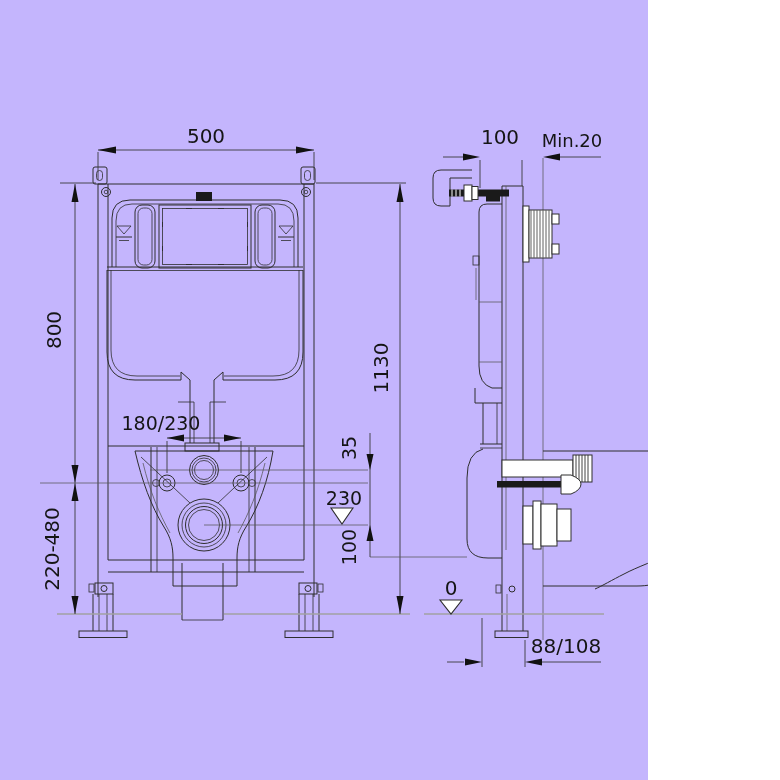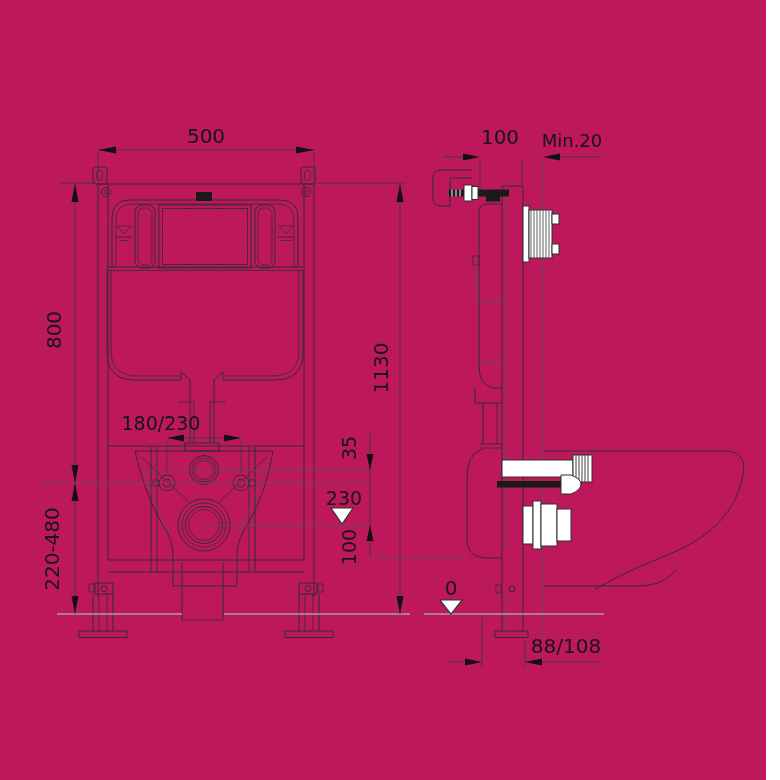--- a/index.html
+++ b/index.html
@@ -1,16 +1,16 @@
 <!DOCTYPE html>
 <html><head>
 <meta charset="utf-8">
 <style>
   html,body{margin:0;padding:0;background:#ffffff;}
-  .stage{position:relative;width:766px;height:780px;background:#be185d;overflow:hidden;
+  .stage{position:relative;width:648px;height:780px;background:#c4b5fd;overflow:hidden;
          font-family:"DejaVu Sans", sans-serif;}
   svg{display:block;}
   .ln{stroke:#2e2e2e;stroke-width:1;fill:none;}
   .ln2{stroke:#2e2e2e;stroke-width:0.8;fill:none;}
   .thin{stroke:#555555;stroke-width:0.75;fill:none;}
   .dim{stroke:#3a3a3a;stroke-width:0.9;fill:none;}
   .arr{fill:#111111;stroke:none;}
   .wht{fill:#ffffff;stroke:#2e2e2e;stroke-width:1;}
   .blk{fill:#1a1a1a;stroke:none;}
   .lvl{fill:#ffffff;stroke:#2e2e2e;stroke-width:1.1;}

